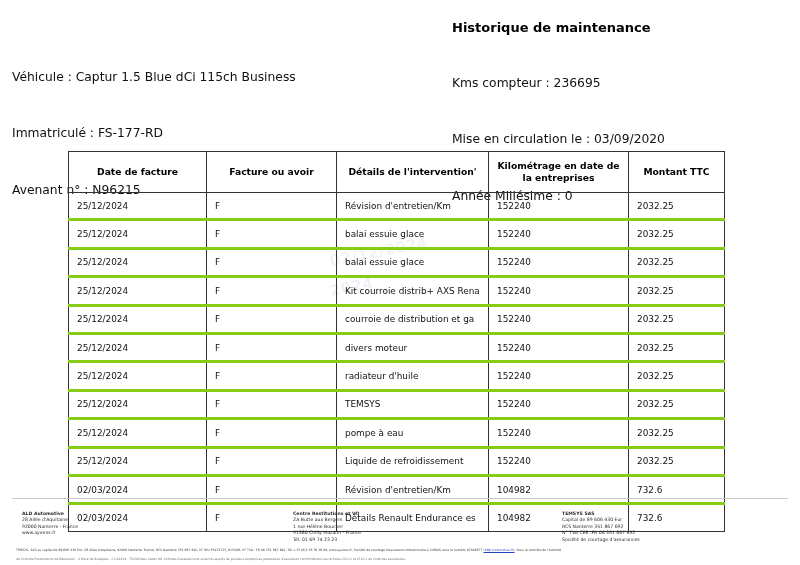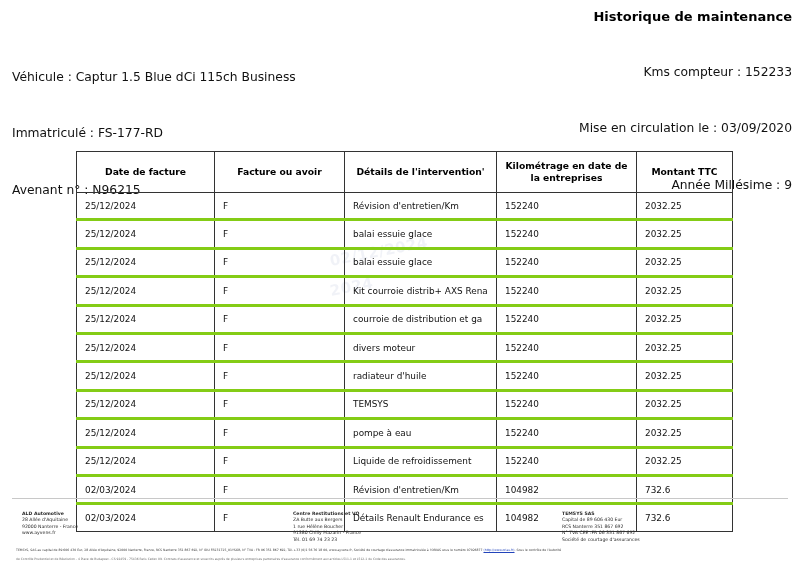--- a/index.html
+++ b/index.html
@@ -27,44 +27,43 @@
   }
   .hdr-left {
     position: absolute;
     left: 12px;
     top: 31px;
     width: 400px;
   }
   .hdr-right {
     position: absolute;
     left: 452px;
-    top: 8px;
+    top: 19px;
     width: 340px;
-    text-align: right;
   }
   .hdr-line {
     font-size: 12.3px;
     line-height: 19.4px;
     color: #111111;
     white-space: nowrap;
     margin-top: 37px;
   }
   .doc-title {
     font-size: 13px;
     font-weight: bold;
     color: #000000;
     line-height: 18px;
     margin-bottom: 15px;
     white-space: nowrap;
   }
 
   
   .table-wrap {
     position: absolute;
-    left: 76px;
+    left: 68px;
     top: 151px;
     width: 656px;
   }
   table.maint {
     border-collapse: collapse;
     table-layout: fixed;
     width: 656px;
     background: transparent;
   }
   table.maint th,
@@ -188,23 +187,23 @@
 <div class="header">
 
   <div class="hdr-left">
     <div class="hdr-line">Véhicule : Captur 1.5 Blue dCi 115ch Business</div>
     <div class="hdr-line">Immatriculé : FS-177-RD</div>
     <div class="hdr-line">Avenant n° : N96215</div>
   </div>
 
   <div class="hdr-right">
     <div class="doc-title">Historique de maintenance</div>
-    <div class="hdr-line">Kms compteur : 152233</div>
+    <div class="hdr-line">Kms compteur : 236695</div>
     <div class="hdr-line">Mise en circulation le : 03/09/2020</div>
-    <div class="hdr-line">Année Millésime : 9</div>
+    <div class="hdr-line">Année Millésime : 0</div>
   </div>
 
 </div>
 
 <div class="watermark">
   <span>02/12/2024</span>
   <span>2024</span>
 </div>
 
 <div class="table-wrap">

